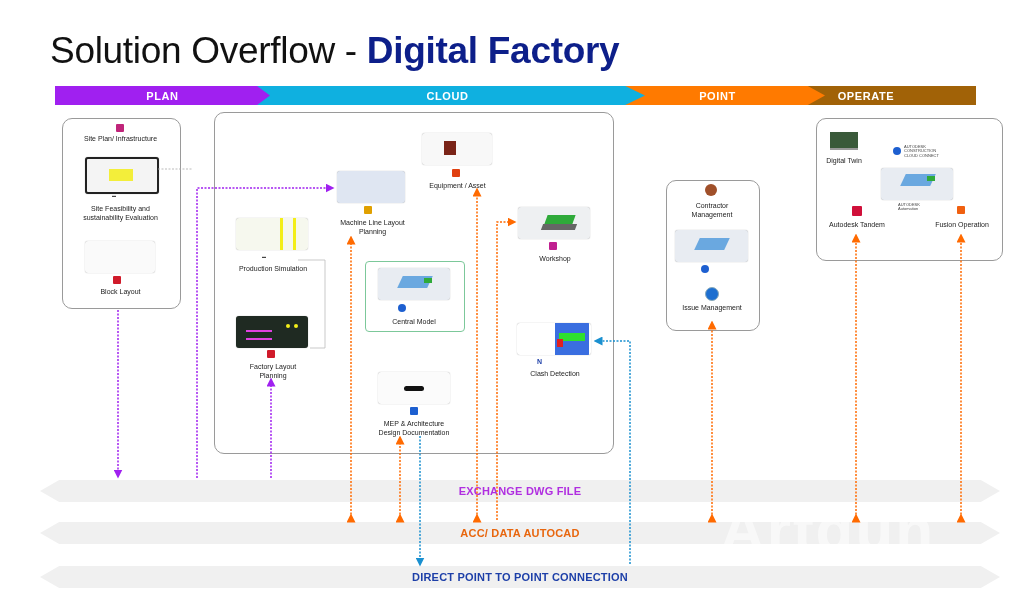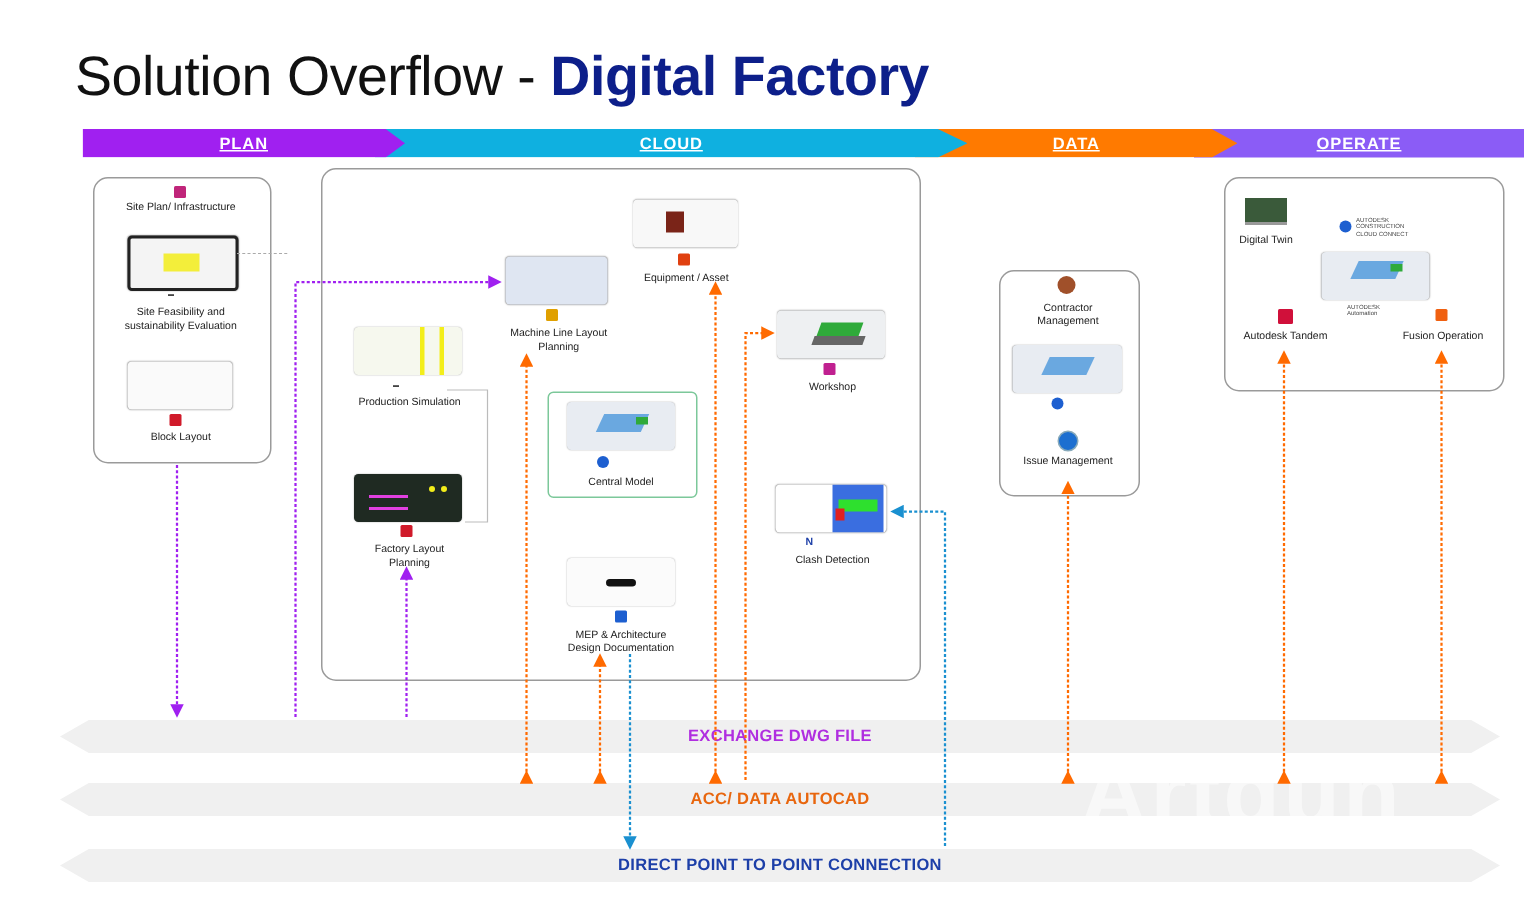--- a/index.html
+++ b/index.html
@@ -1,20 +1,20 @@
 <!DOCTYPE html>
 <html><head>
 <meta charset="utf-8">
 <style>
   html,body{margin:0;padding:0;background:#fff;}
   body{width:1024px;height:606px;position:relative;overflow:hidden;font-family:"Liberation Sans",sans-serif;}
   .abs{position:absolute;}
   .title{left:11px;top:30px;font-size:37px;color:#111;letter-spacing:-0.3px;white-space:nowrap;margin-left:39px;}
   .title .accent{color:#0d1f8a;font-weight:bold;}
-  .phase{top:86px;height:19px;color:#fff;font-weight:bold;font-size:11px;letter-spacing:0.6px;display:flex;align-items:center;justify-content:center;text-decoration:underline;}
+  .phase{top:86px;height:19px;color:#fff;font-weight:bold;font-size:11px;letter-spacing:0.6px;display:flex;align-items:center;justify-content:center;}
   .card{border:1px solid #9a9a9a;border-radius:10px;background:#fff;}
   .node-label{font-size:7px;color:#222;text-align:center;line-height:1.3;white-space:nowrap;}
   .thumb{border-radius:3px;background:#eef1f6;box-shadow:0 0 1px #999;overflow:hidden;}
   .badge{width:8px;height:8px;border-radius:1px;}
   .bar{left:40px;width:960px;height:22px;background:#f0f0f0;clip-path:polygon(2% 0,98% 0,100% 50%,98% 100%,2% 100%,0 50%);display:flex;align-items:center;justify-content:center;font-weight:bold;font-size:11px;letter-spacing:0.2px;}
   .watermark{left:720px;top:494px;font-size:62px;font-weight:bold;color:rgba(255,255,255,0.55);letter-spacing:2px;}
   svg.lines{position:absolute;left:0;top:0;}
   .tiny{font-size:4px;color:#444;line-height:1.1;}
 </style>
 </head>
@@ -24,23 +24,23 @@
   <span>Solution Overflow - </span><span class="accent">Digital Factory</span>
 </div>
 
 <div class="abs phase" style="left:55px;width:215px;background:#a020f0;clip-path:polygon(0 0,94% 0,100% 50%,94% 100%,0 100%);z-index:4">
     <span>PLAN</span>
   </div>
 <div class="abs phase" style="left:250px;width:395px;background:#0fb0e0;clip-path:polygon(0 0,95% 0,100% 50%,95% 100%,0 100%);z-index:3">
     <span>CLOUD</span>
   </div>
 <div class="abs phase" style="left:610px;width:215px;background:#ff7a00;clip-path:polygon(0 0,92% 0,100% 50%,92% 100%,0 100%);z-index:2">
-    <span>DATA</span>
+    <span>POINT</span>
   </div>
-<div class="abs phase" style="left:796px;width:220px;background:#8b5cf6;z-index:1">
+<div class="abs phase" style="left:756px;width:220px;background:#a16207;z-index:1">
     <span>OPERATE</span>
   </div>
 
 <div class="abs card" style="left:62px;top:118px;width:117px;height:189px;"></div>
 <div class="abs badge" style="left:116px;top:124px;background:#c0257a;"></div>
 <div class="abs node-label" style="left:62px;top:134px;width:117px;">Site Plan/ Infrastructure</div>
 <div class="abs thumb" style="left:85px;top:157px;width:70px;height:33px;background:#f4f4f4;border:2px solid #222;">
   <div style="position:absolute;left:22px;top:10px;width:24px;height:12px;background:#f3ee3a;"></div>
 </div>
 <div class="abs tiny" style="left:112px;top:194px;">▬</div>

